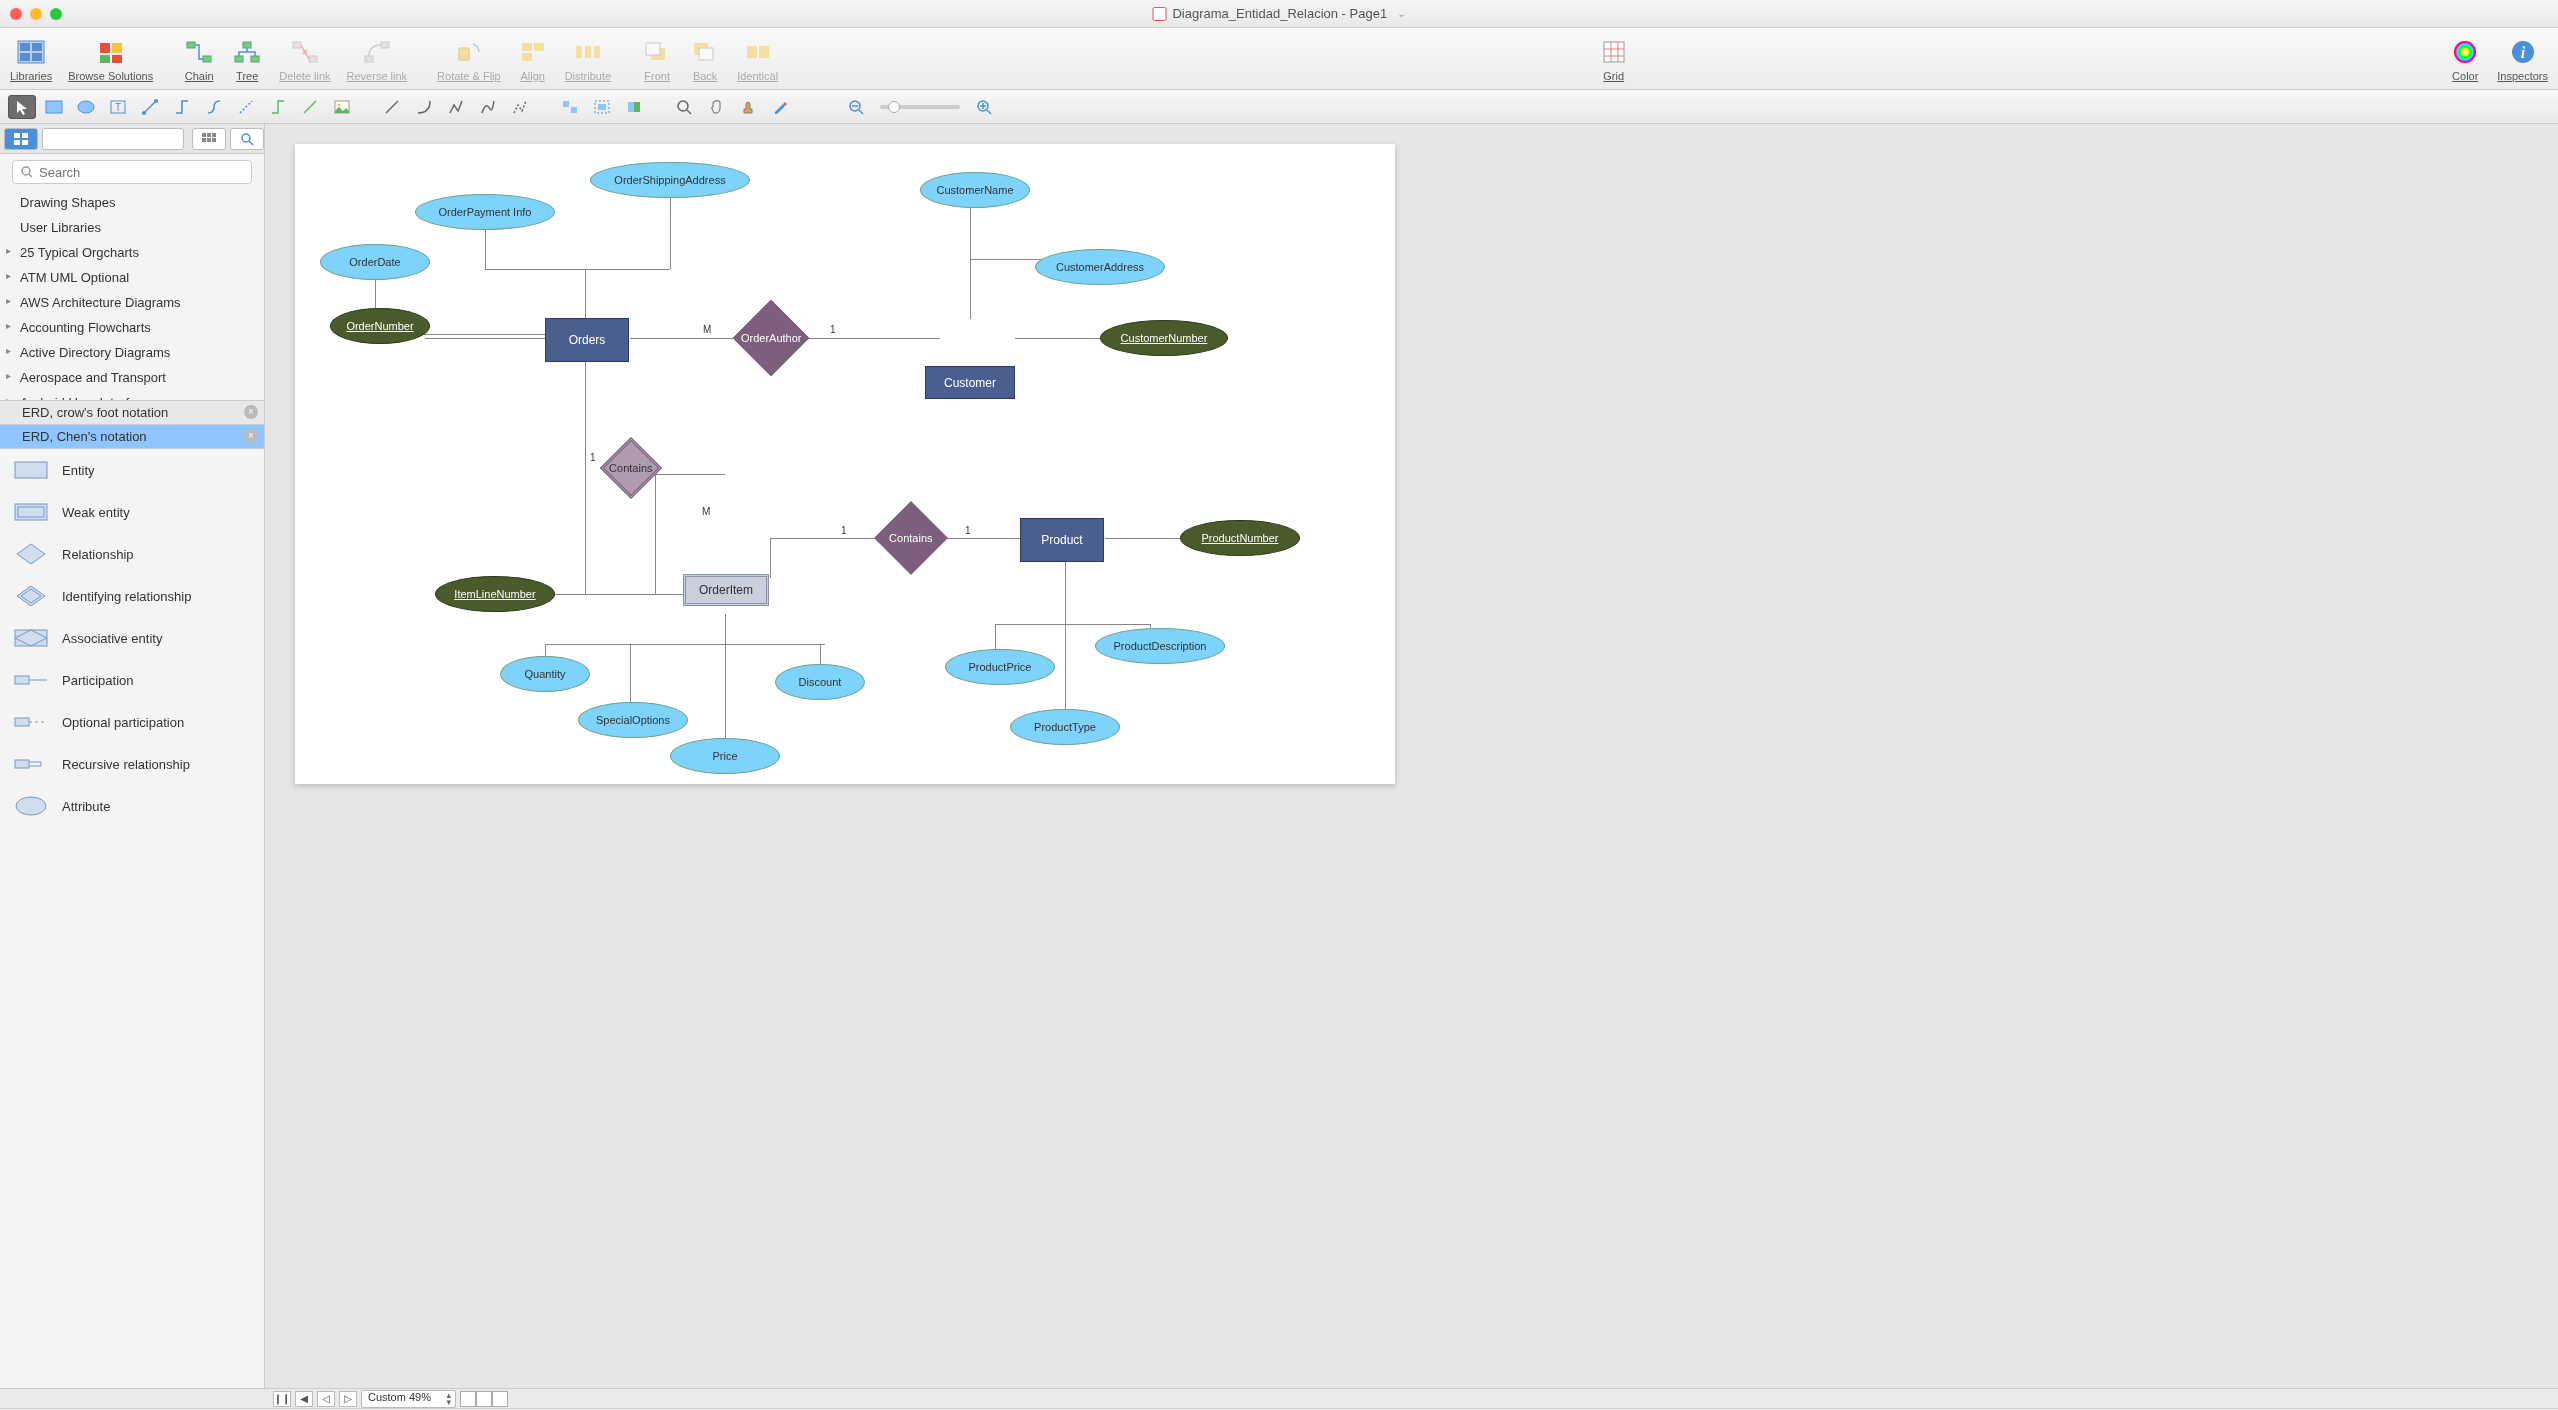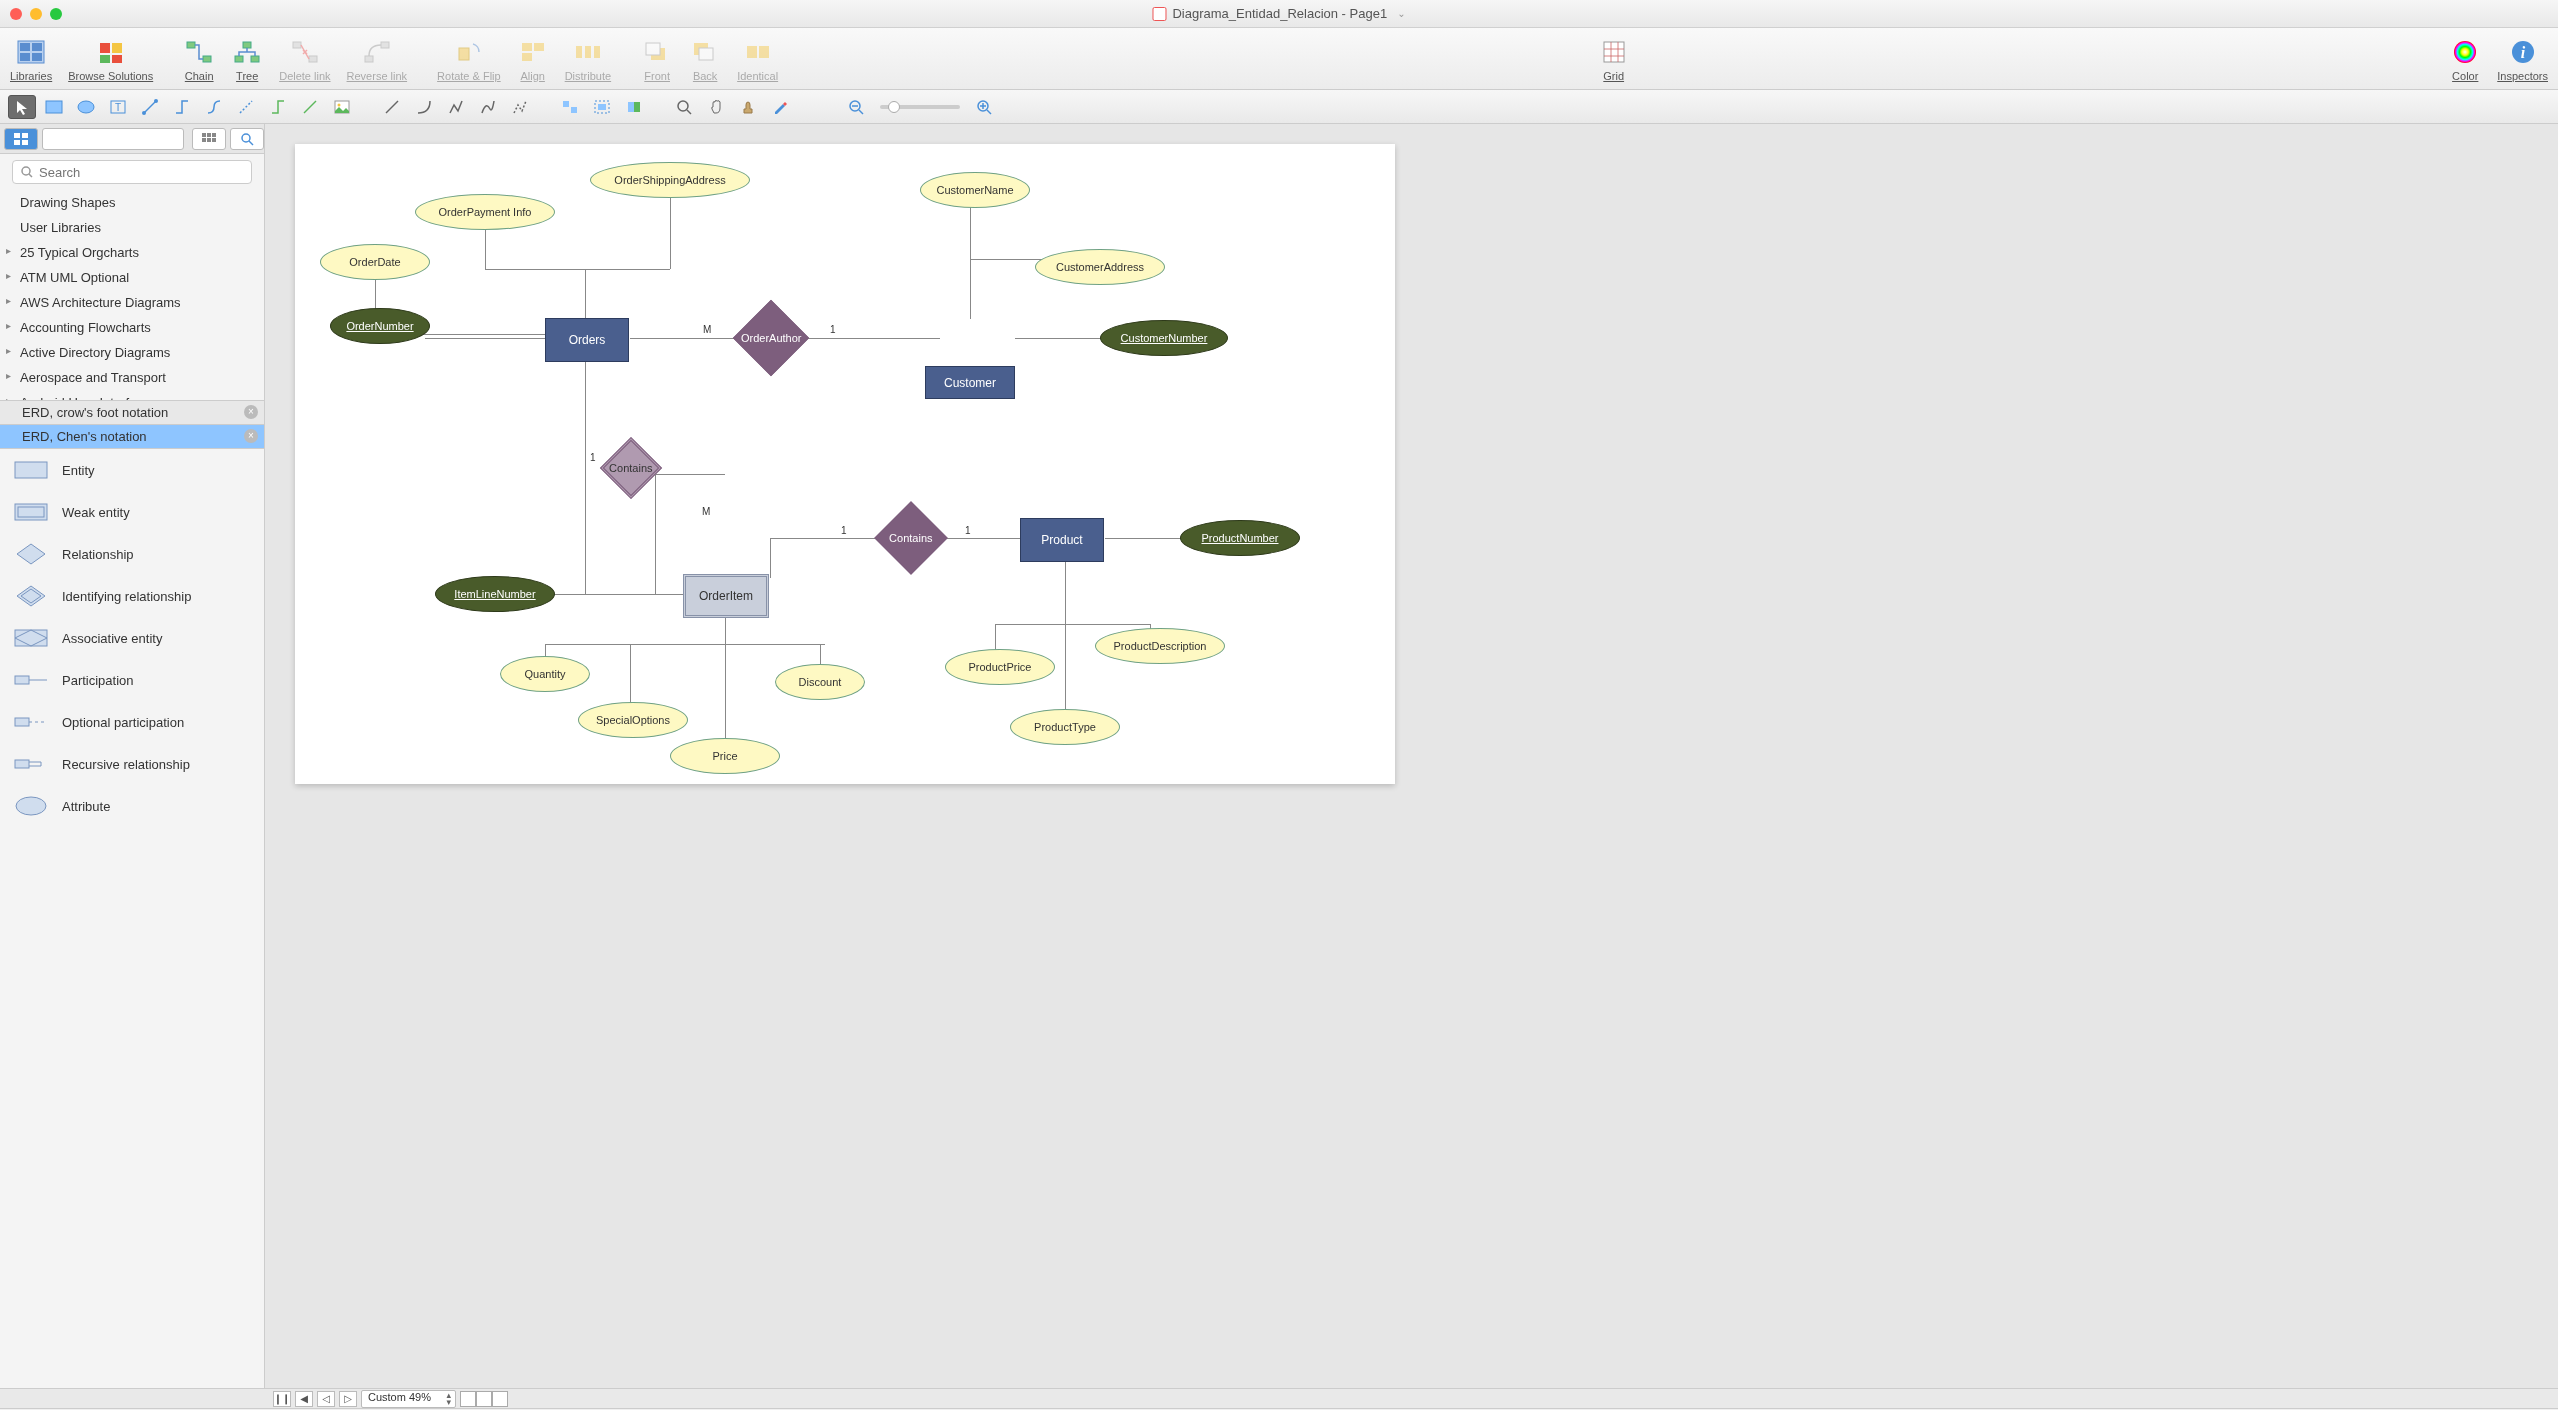--- a/index.html
+++ b/index.html
@@ -57,21 +57,21 @@
 .shape-item { display:flex; align-items:center; gap:12px; padding:8px 12px; cursor:pointer; }
 .shape-item .thumb { width:38px; height:26px; display:flex; align-items:center; justify-content:center; }
 
 
 .canvas-wrap { flex:1; background:#e6e6e6; overflow:auto; position:relative; padding:20px 30px; }
 .canvas { background:#fff; width:1100px; height:640px; box-shadow:0 2px 6px rgba(0,0,0,0.2); position:relative; }
 
 
 .entity { position:absolute; background:#4a5f8e; color:#fff; display:flex; align-items:center; justify-content:center; font-size:12px; border:1px solid #2d3c5e; }
 .weak-entity { position:absolute; background:#c9cfdb; color:#333; display:flex; align-items:center; justify-content:center; font-size:12px; border:3px double #8892a8; }
-.attr { position:absolute; background:#fef9c3; border:1px solid #6fa184; border-radius:50%; display:flex; align-items:center; justify-content:center; font-size:11px; color:#333; }
+.attr { position:absolute; background:#7dd3fc; border:1px solid #6fa184; border-radius:50%; display:flex; align-items:center; justify-content:center; font-size:11px; color:#333; }
 .attr.key { background:#495b2a; color:#fff; border-color:#2e3a1a; text-decoration:underline; }
 .relation { position:absolute; background:#b09ab0; border:1px solid #7d5e7d; display:flex; align-items:center; justify-content:center; font-size:11px; color:#333; transform:rotate(45deg); }
 .relation.strong { background:#7d5e7d; color:#fff; }
 .relation .inner { transform:rotate(-45deg); white-space:nowrap; }
 .conn { position:absolute; background:#888; }
 .card-label { position:absolute; font-size:10px; color:#333; }
 
 
 .statusbar { height:22px; background:#f0f0f0; border-top:1px solid #ccc; display:flex; align-items:center; padding:0 10px; font-size:12px; color:#444; gap:30px; }
 .zoom-sel { height:18px; border:1px solid #bbb; background:#fff; padding:0 24px 0 6px; font-size:11px; border-radius:2px; position:relative; }
@@ -620,21 +620,21 @@
       <div class="attr" style="left:375px; top:594px; width:110px; height:36px;">Price</div>
       <div class="attr" style="left:480px; top:520px; width:90px; height:36px;">Discount</div>
       <div class="attr key" style="left:885px; top:376px; width:120px; height:36px;">ProductNumber</div>
       <div class="attr" style="left:800px; top:484px; width:130px; height:36px;">ProductDescription</div>
       <div class="attr" style="left:650px; top:505px; width:110px; height:36px;">ProductPrice</div>
       <div class="attr" style="left:715px; top:565px; width:110px; height:36px;">ProductType</div>
 
       <div class="entity" style="left:250px; top:174px; width:84px; height:44px;">Orders</div>
       <div class="entity" style="left:630px; top:174px; width:90px; height:33px;margin-top:48px;">Customer</div>
       <div class="entity" style="left:725px; top:374px; width:84px; height:44px;">Product</div>
-      <div class="weak-entity" style="left:388px; top:430px; width:86px; height:44px;">OrderItem</div>
+      <div class="weak-entity" style="left:388px; top:430px; width:86px; height:32px;">OrderItem</div>
 
       <div class="relation strong" style="left:449px; top:167px; width:54px; height:54px;">
           <span class="inner">OrderAuthor</span>
         </div>
       <div class="relation" style="left:314px; top:302px; width:44px; height:44px; border:3px double #7d5e7d;">
           <span class="inner">Contains</span>
         </div>
       <div class="relation strong" style="left:590px; top:368px; width:52px; height:52px;">
           <span class="inner">Contains</span>
         </div>

